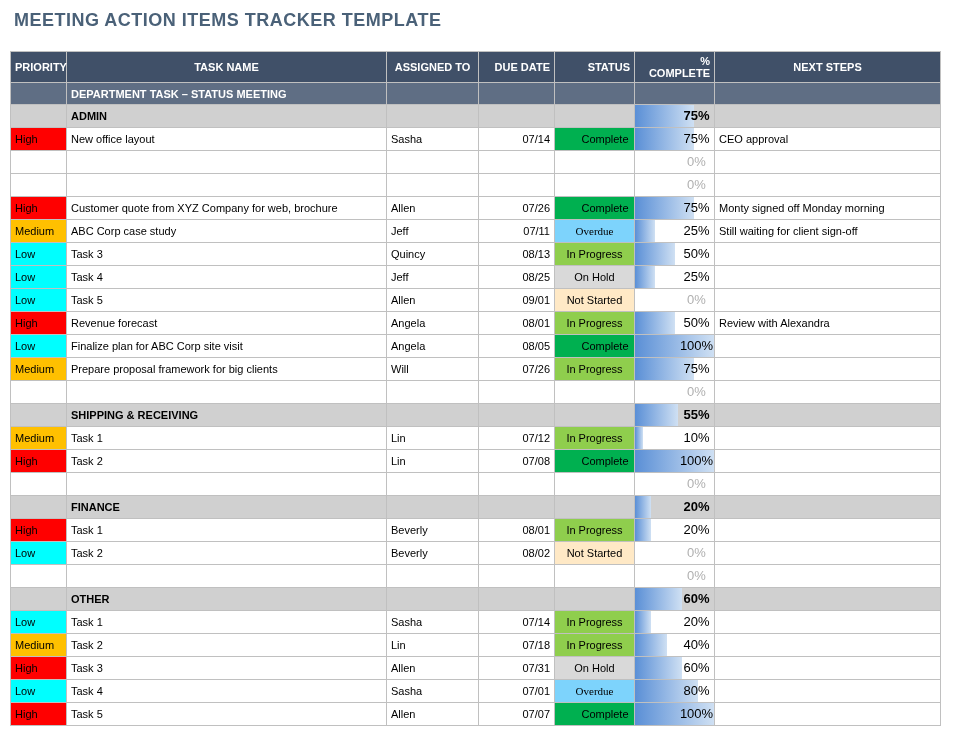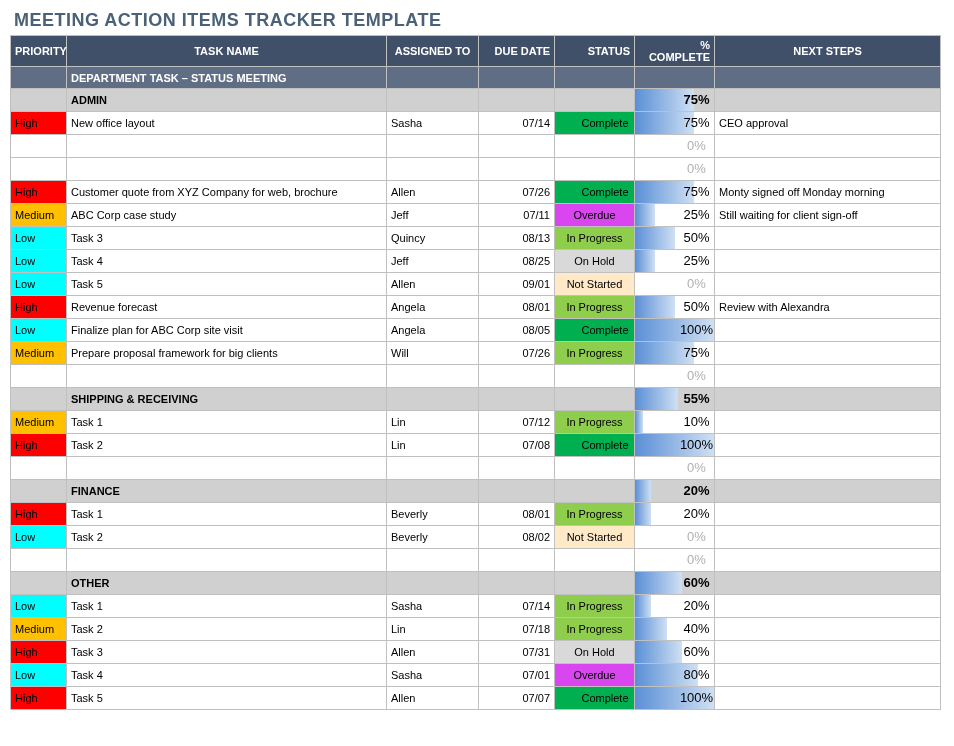--- a/index.html
+++ b/index.html
@@ -1,38 +1,38 @@
 <!DOCTYPE html>
 <html><head>
 <meta charset="utf-8">
 <style>
   * { box-sizing: border-box; margin: 0; padding: 0; }
   body { font-family: Arial, Helvetica, sans-serif; background: #fff; padding: 10px; }
-  .title { color: #4a6178; font-weight: bold; font-size: 18px; letter-spacing: 0.5px; margin-bottom: 4px; padding-left: 4px; }
+  .title { color: #4a6178; font-weight: bold; font-size: 18px; letter-spacing: 0.5px; margin-bottom: 20px; padding-left: 4px; }
   table { border-collapse: collapse; width: 930px; table-layout: fixed; }
   th, td { border: 1px solid #c0c0c0; font-size: 11px; padding: 3px 4px; height: 22px; vertical-align: middle; }
   th { background: #405068; color: #fff; font-weight: bold; text-align: center; }
   th.center, td.center { text-align: right; }
   .col-priority { width: 56px; }
   .col-task { width: 320px; }
   .col-assigned { width: 92px; }
   .col-due { width: 76px; }
   .col-status { width: 80px; }
   .col-pct { width: 80px; }
   .col-next { width: 226px; }
   .section-row td { background: #d0d0d0; font-weight: bold; }
   .meeting-row td { background: #5f6e84; color: #fff; font-weight: bold; }
   .prio-cell { text-align: left; padding-left: 4px; }
   .prio-high { background: #ff0000; color: #000; }
   .prio-medium { background: #ffc000; color: #000; }
   .prio-low { background: #00ffff; color: #000; }
   .status-cell { text-align: center; }
   .st-complete { background: #00b050; color: #000; padding-left: 25px; }
   .st-inprogress { background: #8fce4d; color: #000; }
-  .st-overdue { background: #d946ef; color: #000; }
+  .st-overdue { background: #7dd3fc; color: #000; font-family: Liberation Serif, serif; }
   .st-onhold { background: #d9d9d9; color: #000; }
   .st-notstarted { background: #ffe9c6; color: #000; }
   .pct-cell { position: relative; text-align: center; padding: 0; }
   .pct-bar { position: absolute; left: 0; top: 0; bottom: 0; background: linear-gradient(to right, #5a8fd6, #cfe0f3); }
   .pct-label { position: relative; z-index: 1; display: inline-block; font-size: 13px; line-height: 22px; margin-left: 44px; }
   .pct-zero { color: #b0b0b0; }
 </style>
 </head>
 <body>
 

